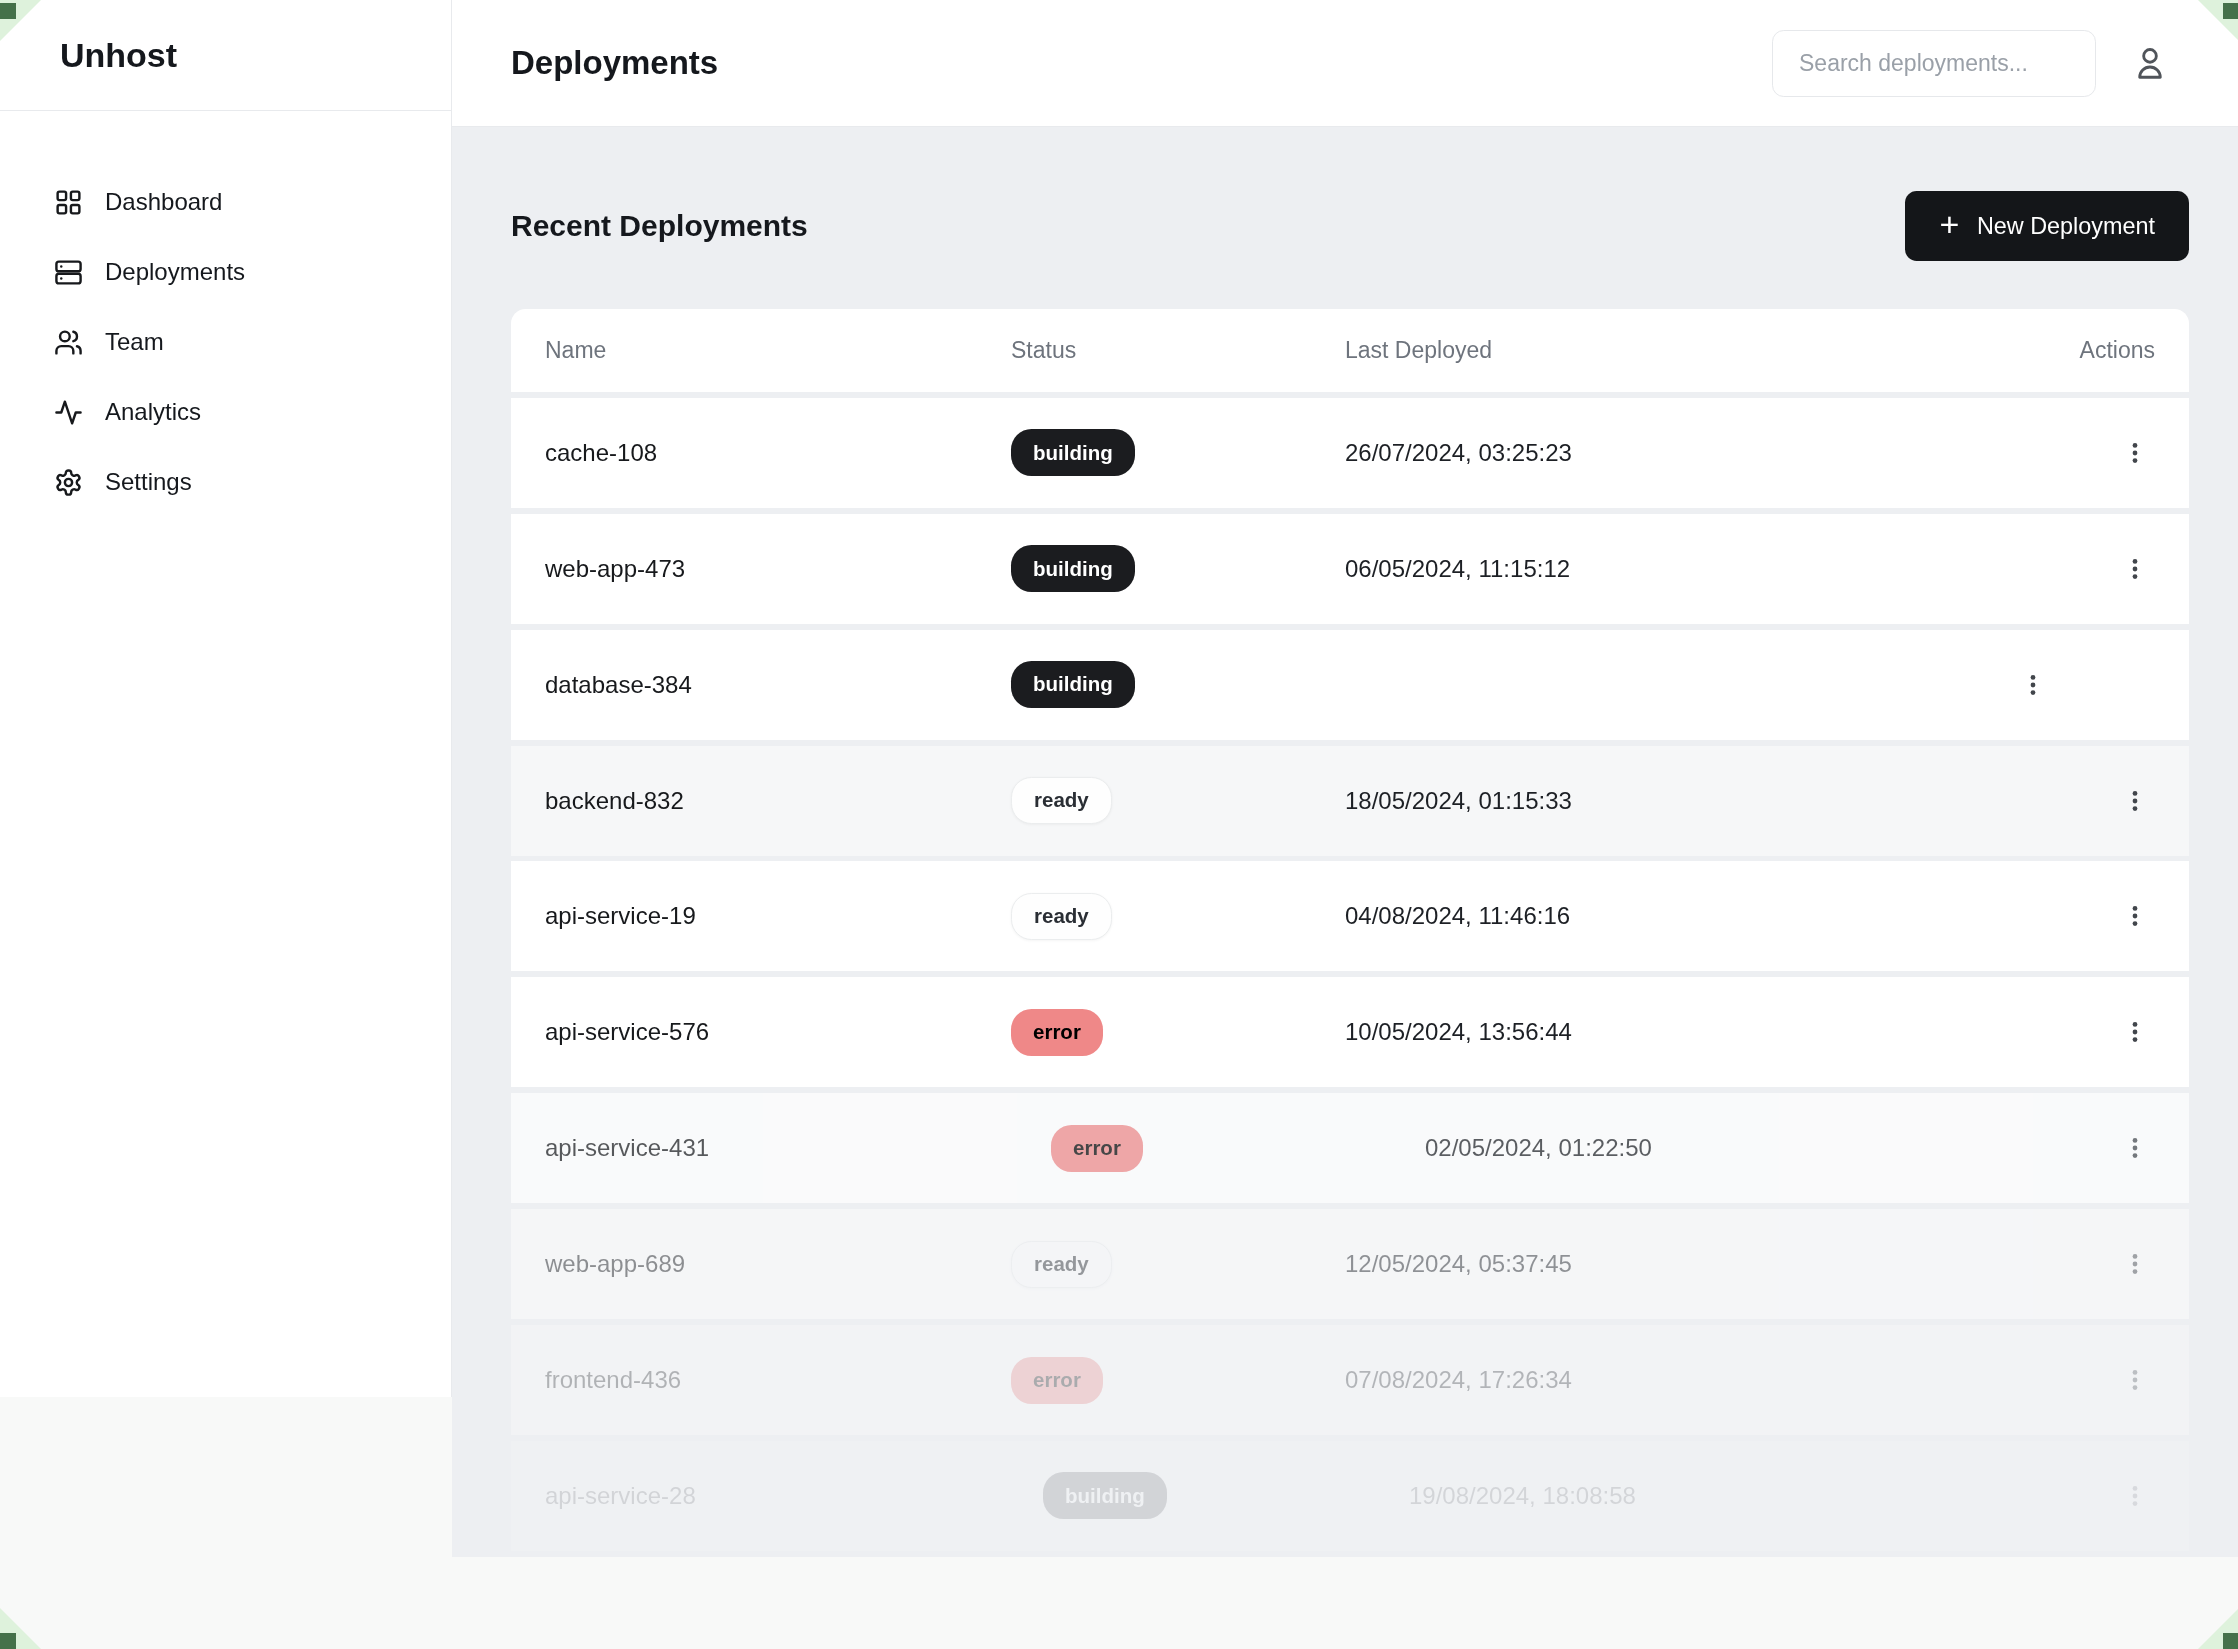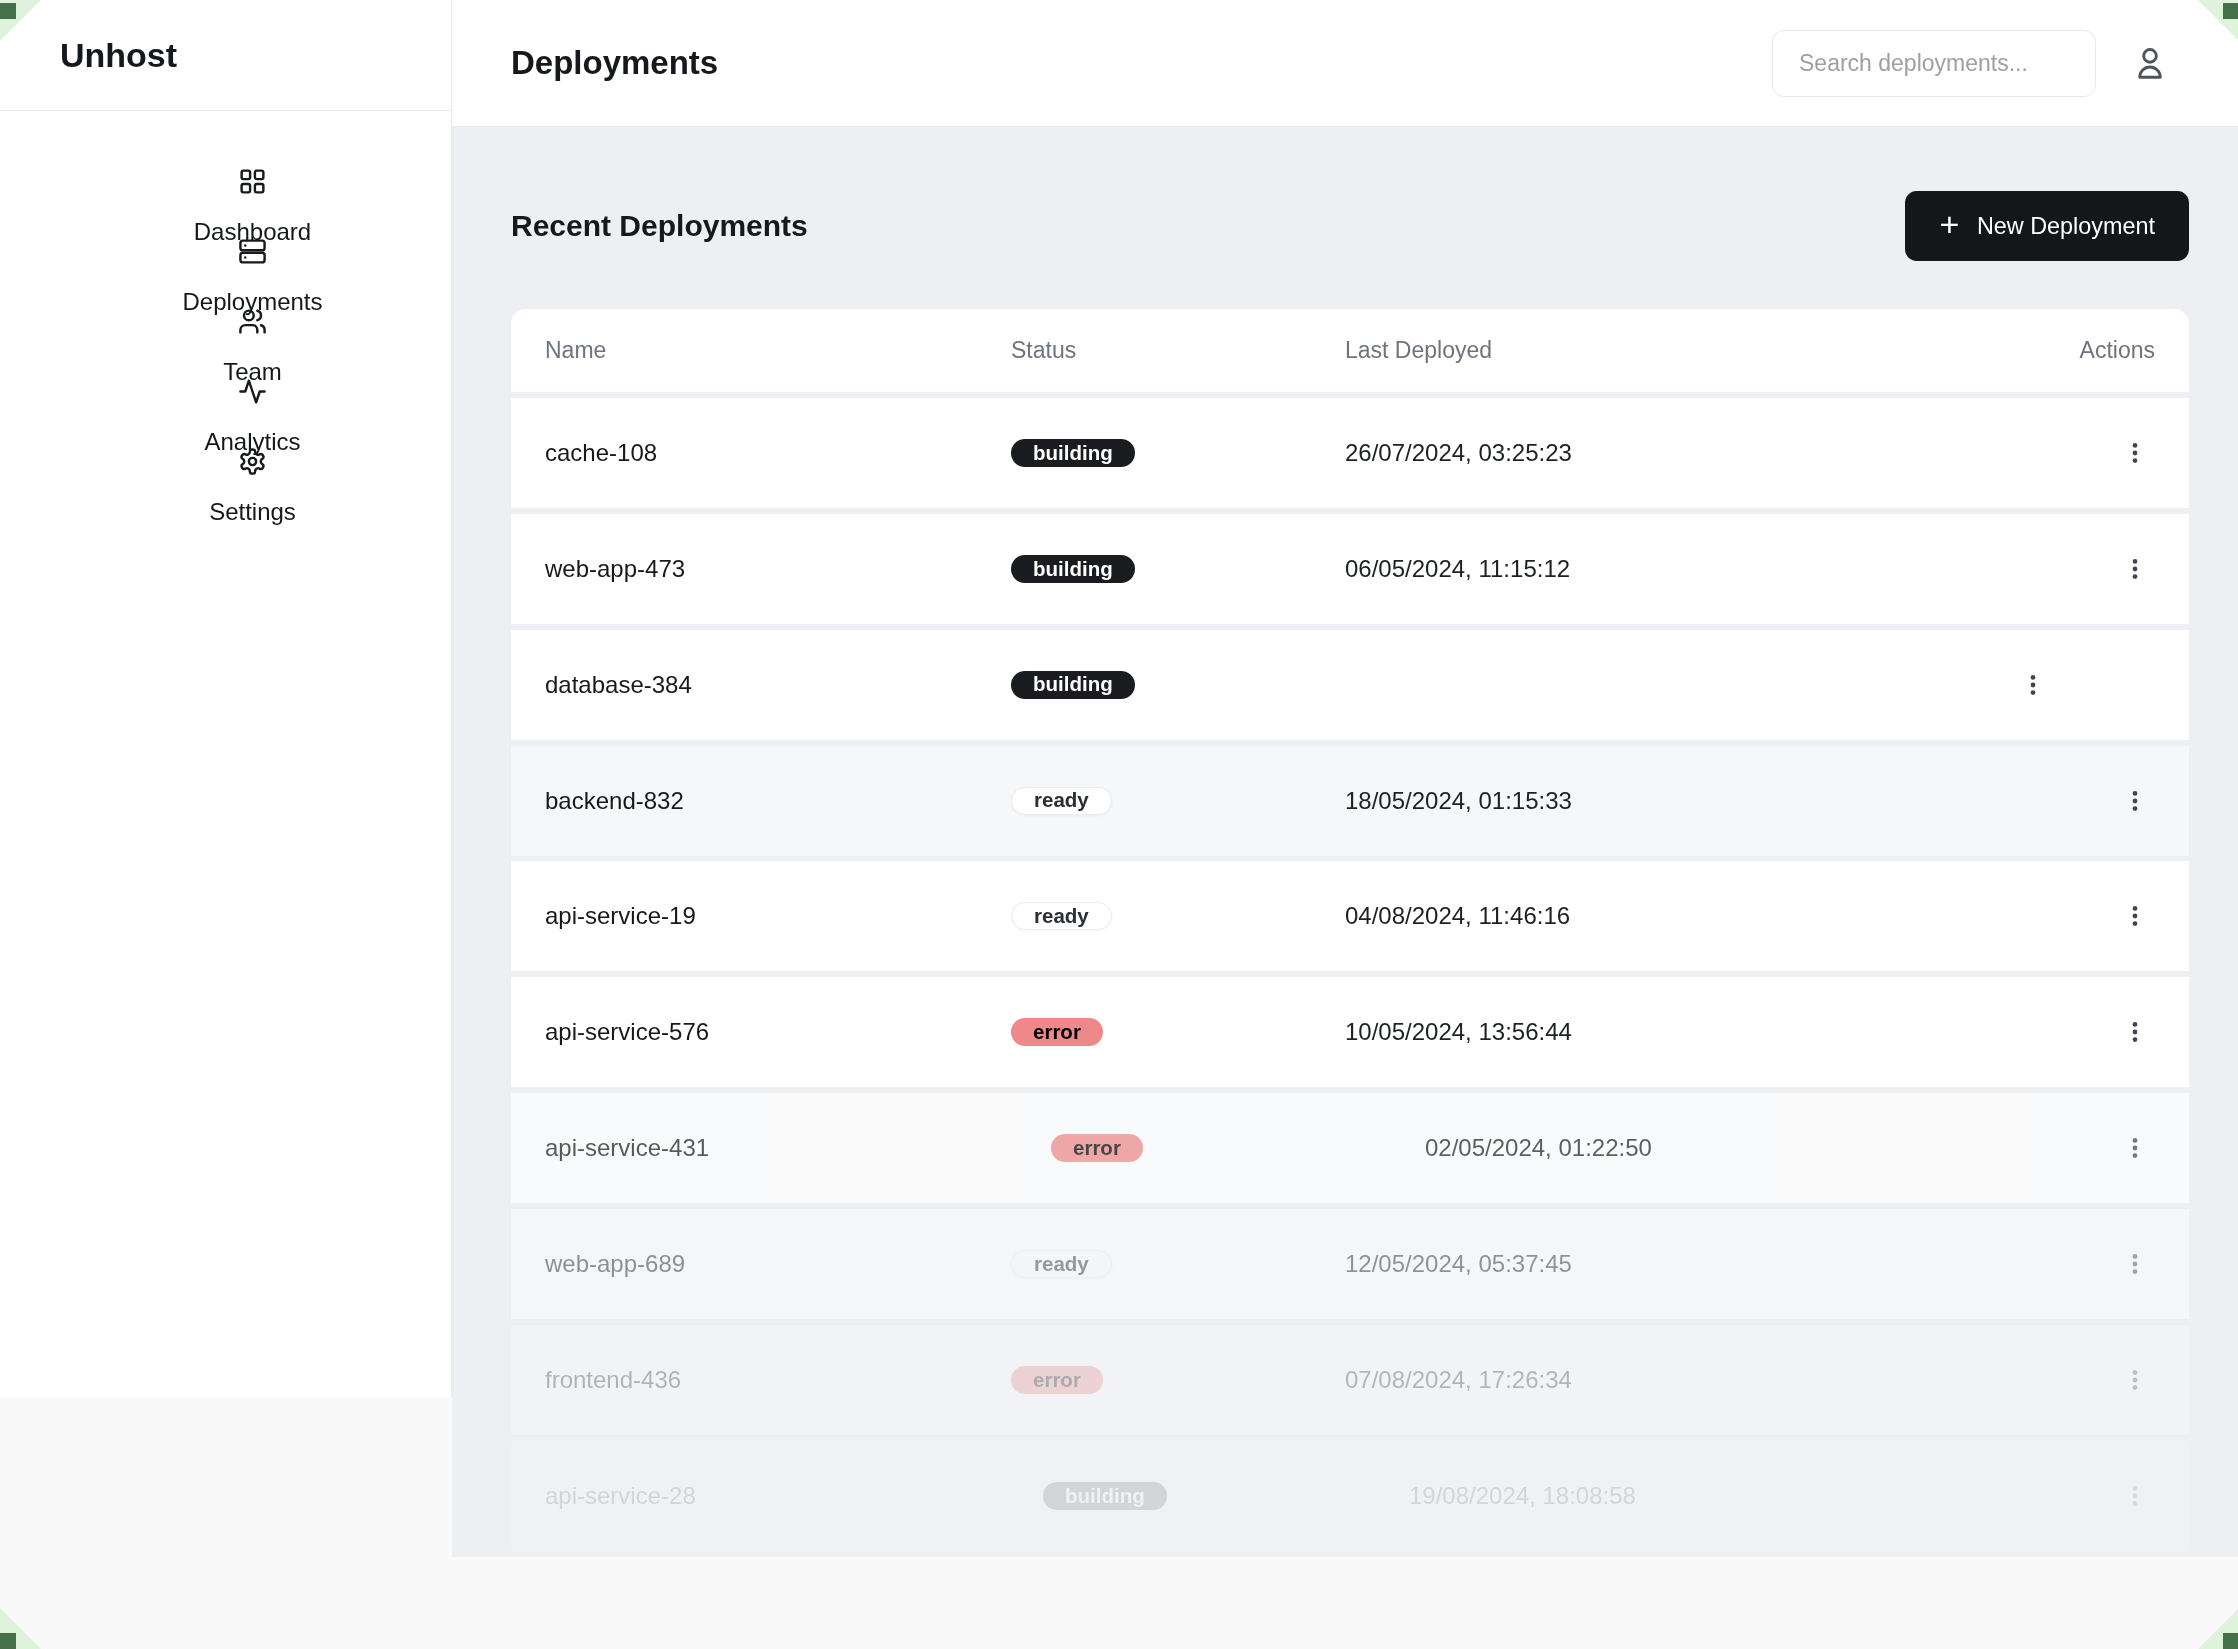--- a/index.html
+++ b/index.html
@@ -11,21 +11,21 @@
   }
   *{box-sizing:border-box;}
 
   .app{display:flex;width:2239px;height:1397px;}
 
   
   .sidebar{width:452px;flex-shrink:0;background:#ffffff;border-right:1.5px solid #e8eaed;}
   .logo-section{height:111px;border-bottom:1.5px solid #e8eaed;display:flex;align-items:center;padding-left:60px;}
   .brand{font-size:34px;font-weight:700;color:#15181d;}
   .nav{padding-top:56px;}
-  .nav-item{display:flex;align-items:center;gap:22px;height:70px;padding-left:54px;cursor:pointer;flex-direction:column;}
+  .nav-item{display:flex;align-items:center;gap:22px;height:70px;padding-left:54px;cursor:pointer;}
   .nav-icon{display:flex;align-items:center;color:#17191c;}
   .nav-icon svg{width:29px;height:29px;display:block;}
   .nav-label{font-size:24px;font-weight:500;color:#15181d;}
 
   
   .main{flex:1;display:flex;flex-direction:column;}
   .topbar{height:127px;flex-shrink:0;background:#ffffff;border-bottom:1.5px solid #e8eaed;
     display:flex;align-items:center;justify-content:space-between;padding:0 70px 0 59px;}
   .page-title{font-size:33px;font-weight:700;color:#15181d;margin:0;}
   .topbar-right{display:flex;align-items:center;gap:35px;}
@@ -52,21 +52,21 @@
     font-size:23px;color:#6e747d;}
   .col-actions{text-align:right;}
   .row{height:110px;background:#ffffff;margin-bottom:5.9px;cursor:pointer;}
   .row:nth-child(4){background:#f6f7f8;}
   .row:nth-child(7){opacity:.70;gap:40px;}
   .row:nth-child(8){opacity:.45;}
   .row:nth-child(9){opacity:.28;}
   .row:nth-child(10){opacity:.12;gap:32px;}
   .name{font-size:24px;font-weight:500;color:#17191c;}
   .date{font-size:24px;color:#1d2025;}
-  .badge{display:inline-flex;align-items:center;justify-content:center;height:28px;padding:0 22px;
+  .badge{display:inline-flex;align-items:center;justify-content:center;height:47px;padding:0 22px;
     border-radius:20.5px;font-size:20.5px;font-weight:600;line-height:1;}
   .badge--building{background:#1b1c1f;color:#ffffff;}
   .badge--ready{background:#fefefe;color:#2a2e34;border:1.5px solid #ebedee;box-shadow:0 0.7px 2.9px rgba(0,0,0,.05);}
   .badge--error{background:#ef8888;color:#000000;}
   .actions-cell{display:flex;justify-content:flex-end;padding-right:7.3px;}
   .kebab{display:flex;align-items:center;color:#42464c;cursor:pointer;}
   .kebab svg{width:26px;height:26px;display:block;}
 
   
   .corner-light{position:absolute;width:41px;height:41px;background:#def2dc;z-index:50;}

